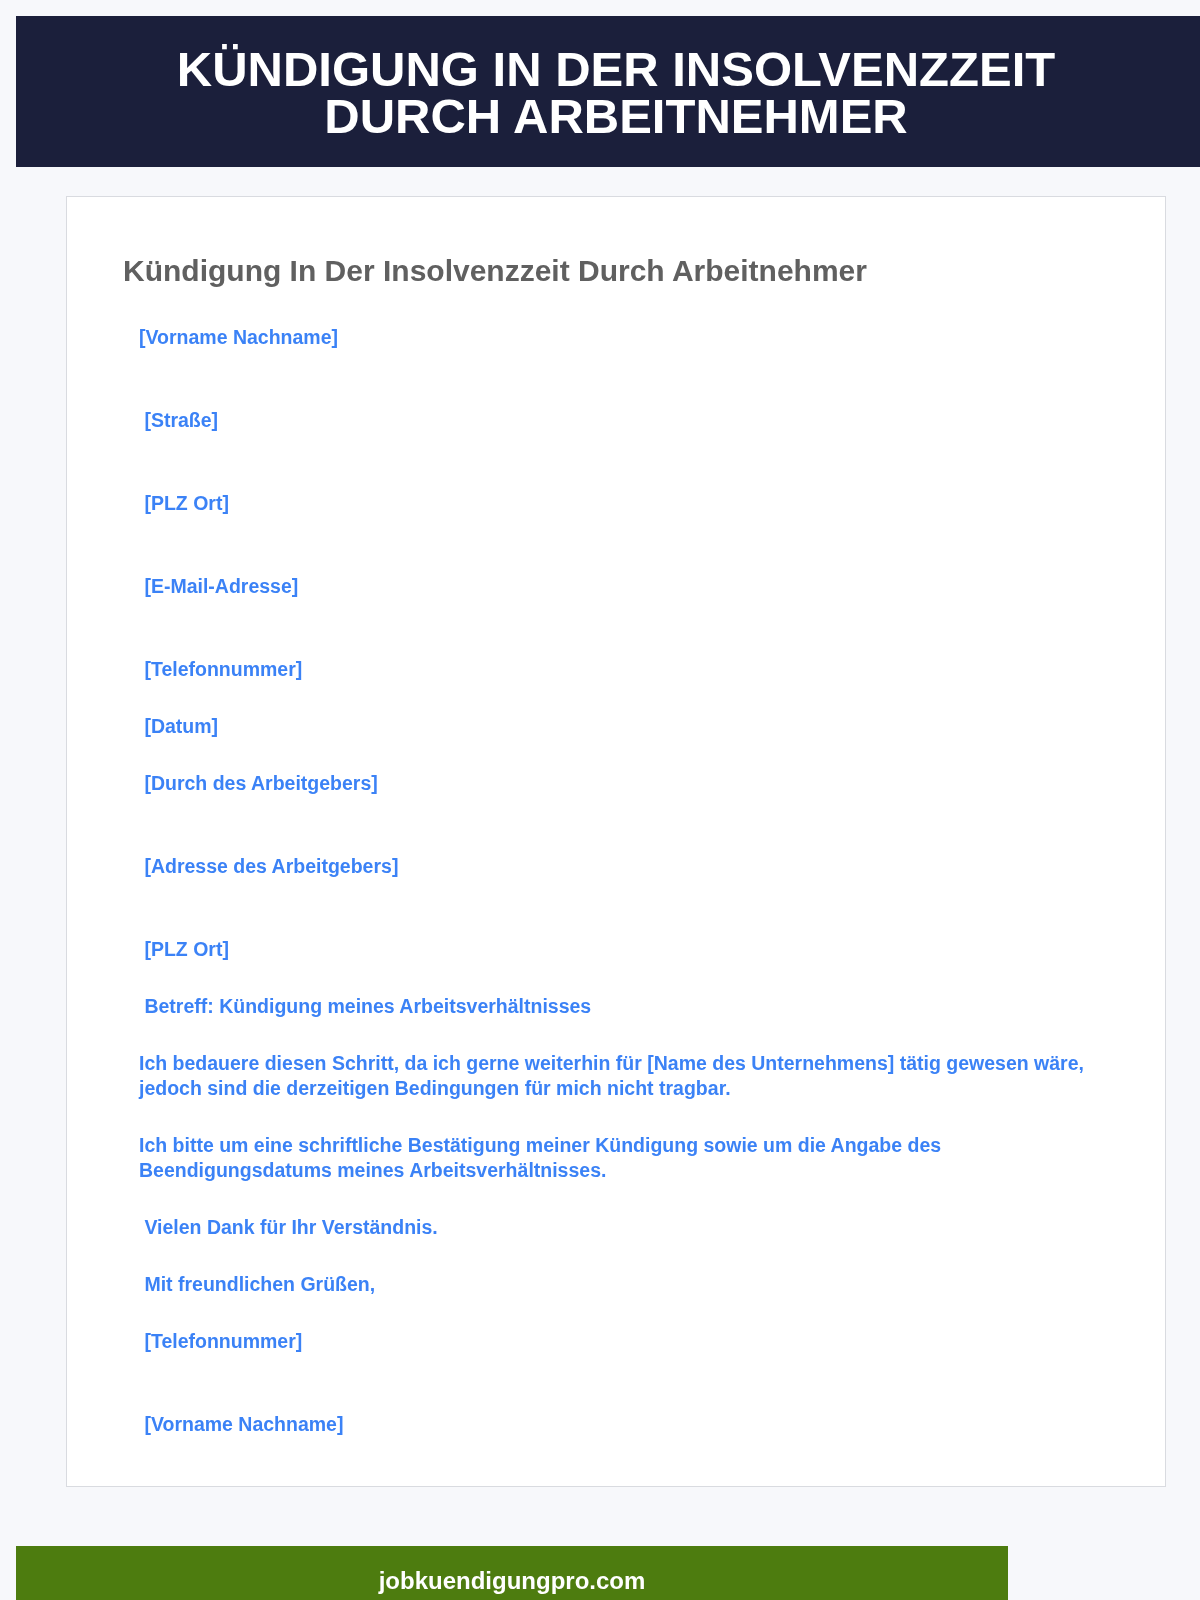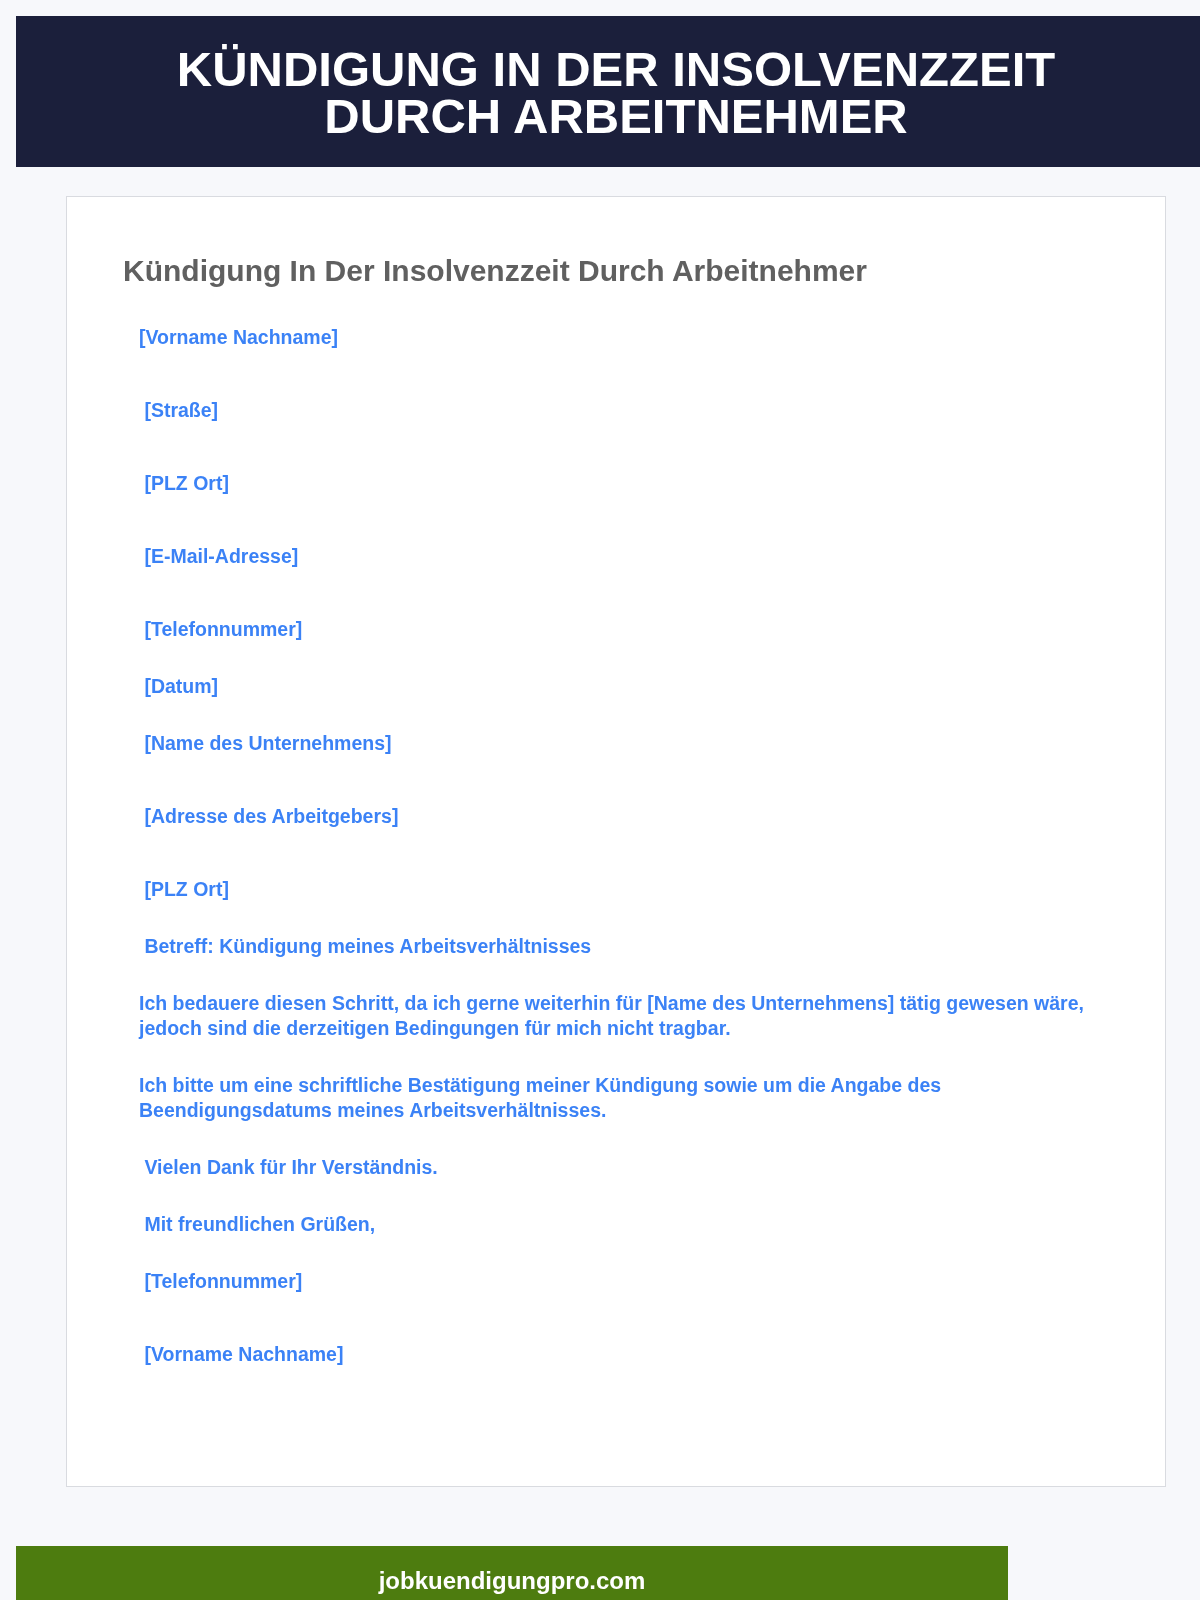--- a/index.html
+++ b/index.html
@@ -34,21 +34,21 @@
     position: absolute; left: 40px; top: 40px;
     font-size: 30px; font-weight: bold; color: #606060;
     line-height: 36px;
   }
   .letter {
     position: absolute; left: 40px; top: 96px; width: 1010px;
     font-size: 19.5px; font-weight: bold; color: #3b82f6;
     line-height: 25px;
   }
   .letter .line { display: block; white-space: pre-wrap; }
-  .letter .gap { margin-top: 16px; }
+  .letter .gap { margin-top: 26px; }
   .footer {
     position: absolute; left: 0; top: 1530px; width: 992px; height: 70px;
     background: #4d7c0f;
     display: flex; align-items: center; justify-content: center;
   }
   .footer span {
     color: #ffffff; font-size: 24px; font-weight: bold;
   }
 </style>
 </head>
@@ -60,21 +60,21 @@
 
 <div class="card">
   <div class="card-title">Kündigung In Der Insolvenzzeit Durch Arbeitnehmer</div>
   <div class="letter">
     <span class="line">[Vorname Nachname]</span>
     <span class="line gap"> [Straße]</span>
     <span class="line gap"> [PLZ Ort]</span>
     <span class="line gap"> [E-Mail-Adresse]</span>
     <span class="line gap"> [Telefonnummer]</span>
     <span class="line"> [Datum]</span>
-    <span class="line"> [Name des Unternehmens]</span>
+    <span class="line"> [Durch des Arbeitgebers]</span>
     <span class="line gap"> [Adresse des Arbeitgebers]</span>
     <span class="line gap"> [PLZ Ort]</span>
     <span class="line"> Betreff: Kündigung meines Arbeitsverhältnisses</span>
     <span class="line">Ich bedauere diesen Schritt, da ich gerne weiterhin für [Name des Unternehmens] tätig gewesen wäre, jedoch sind die derzeitigen Bedingungen für mich nicht tragbar.</span>
     <span class="line">Ich bitte um eine schriftliche Bestätigung meiner Kündigung sowie um die Angabe des Beendigungsdatums meines Arbeitsverhältnisses.</span>
     <span class="line"> Vielen Dank für Ihr Verständnis.</span>
     <span class="line"> Mit freundlichen Grüßen,</span>
     <span class="line"> [Telefonnummer]</span>
     <span class="line gap"> [Vorname Nachname]</span>
   </div>

